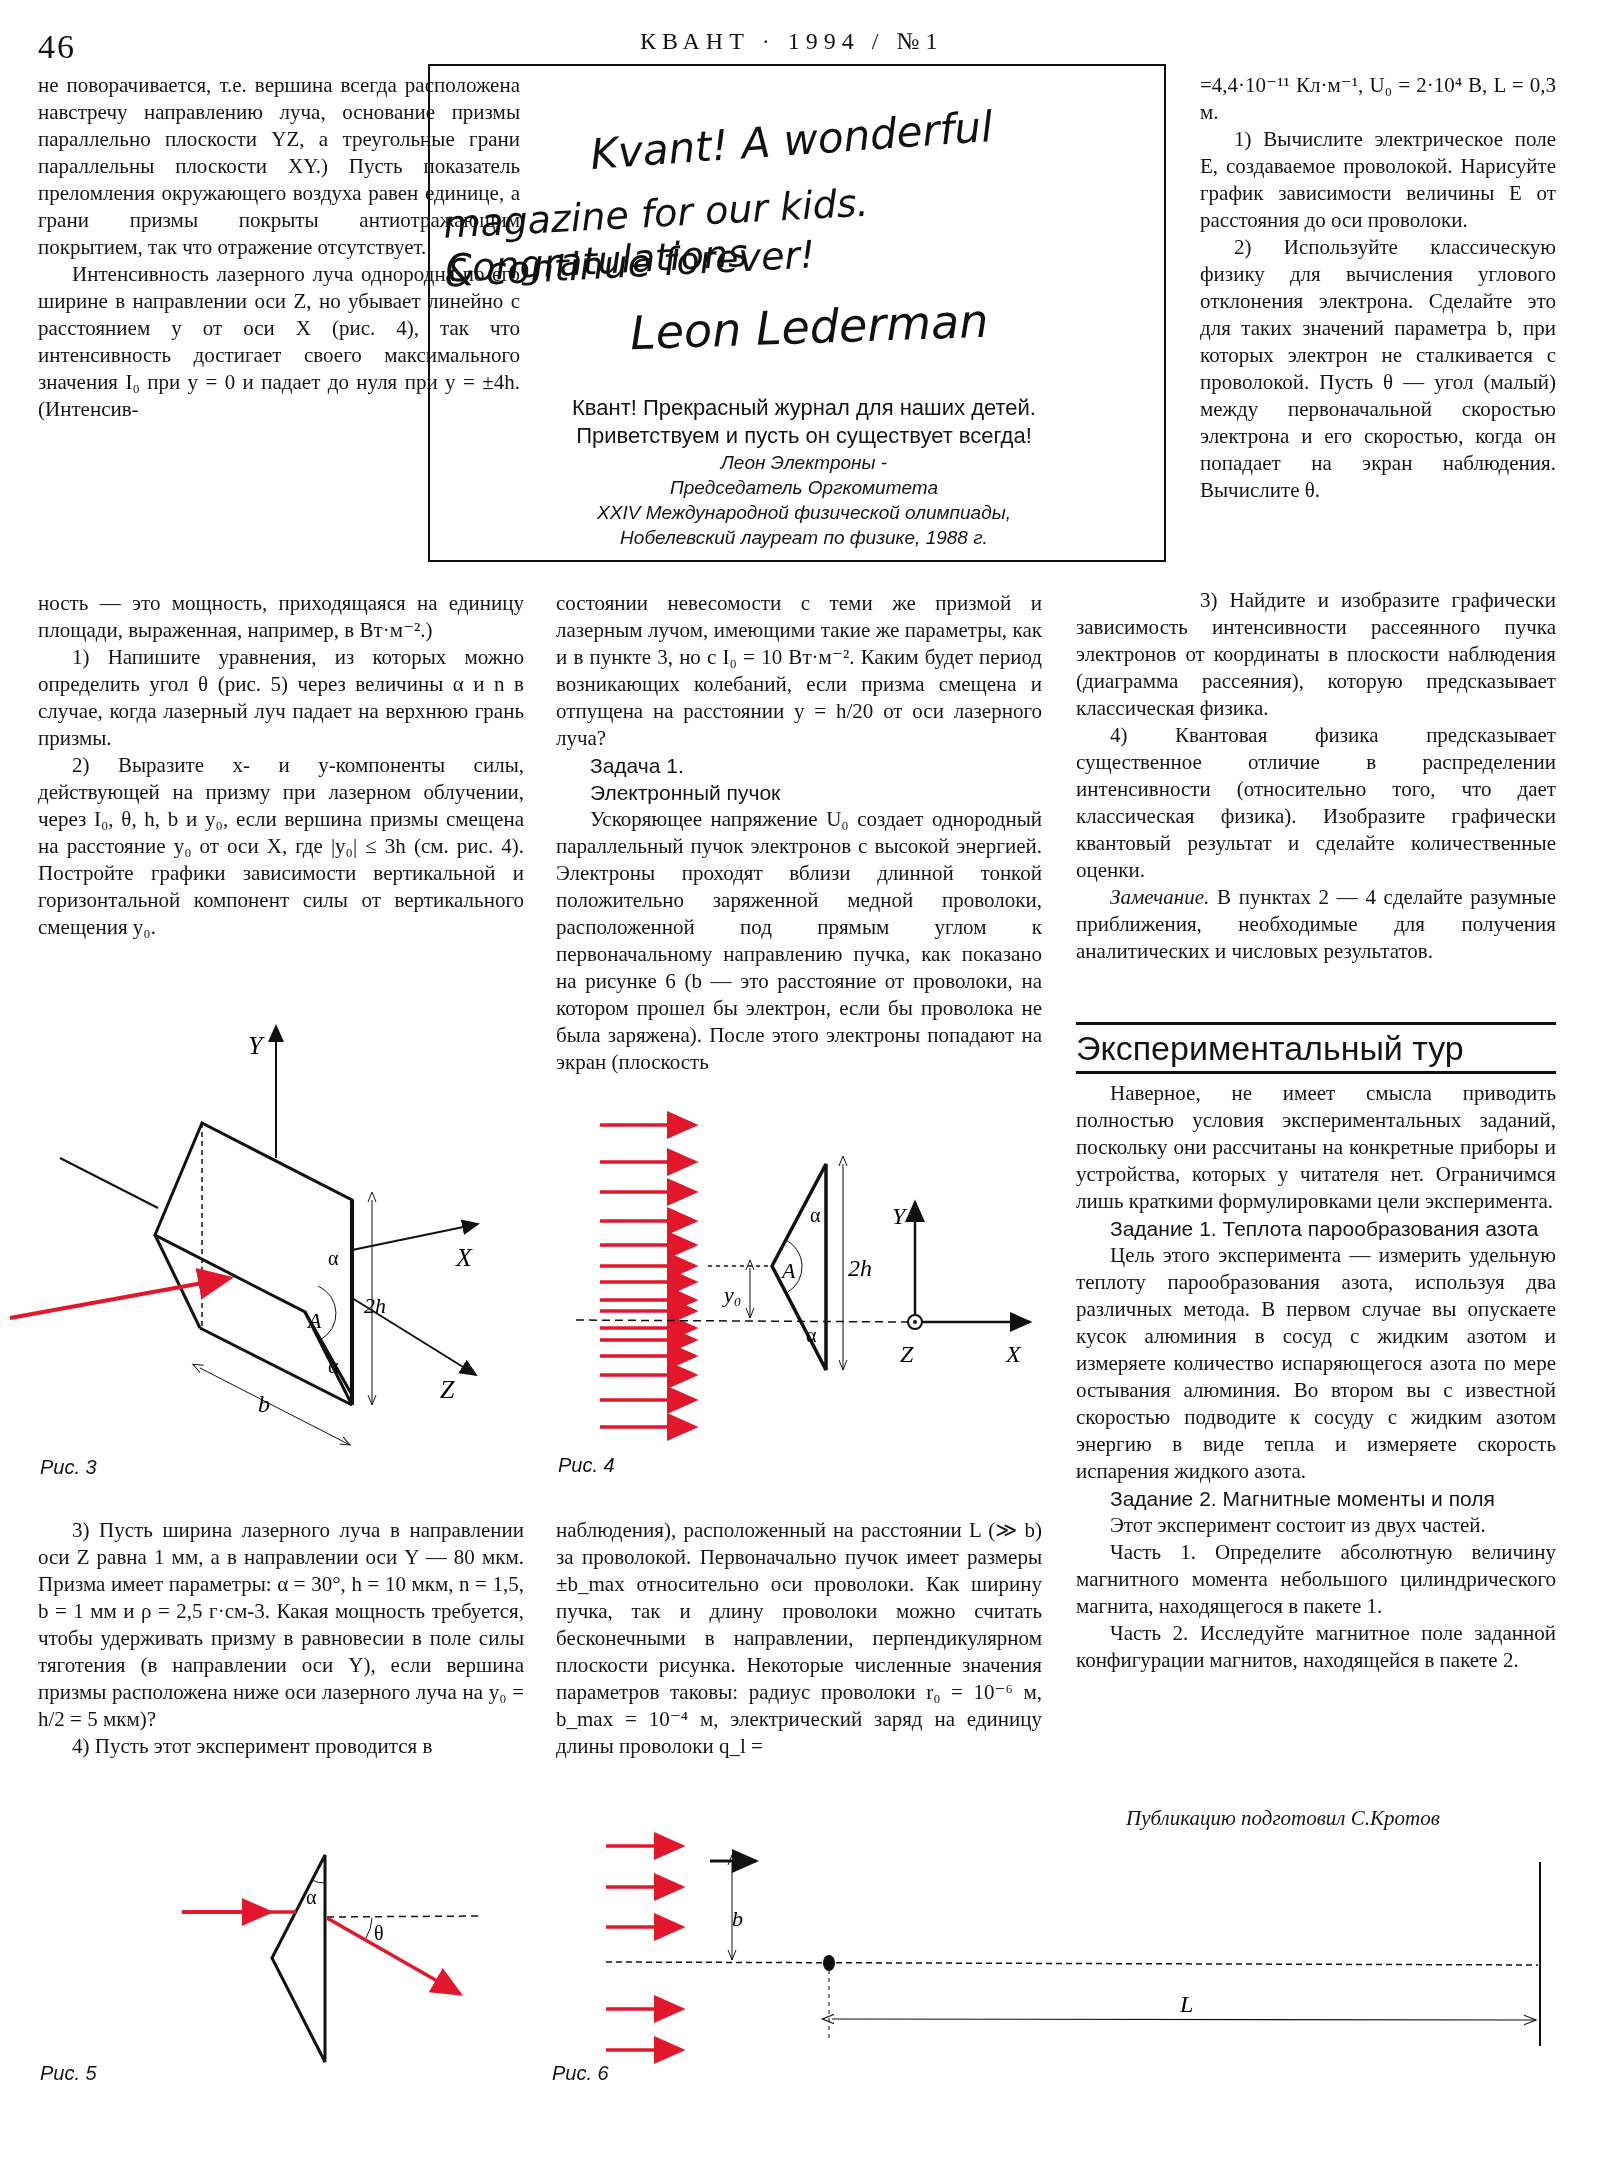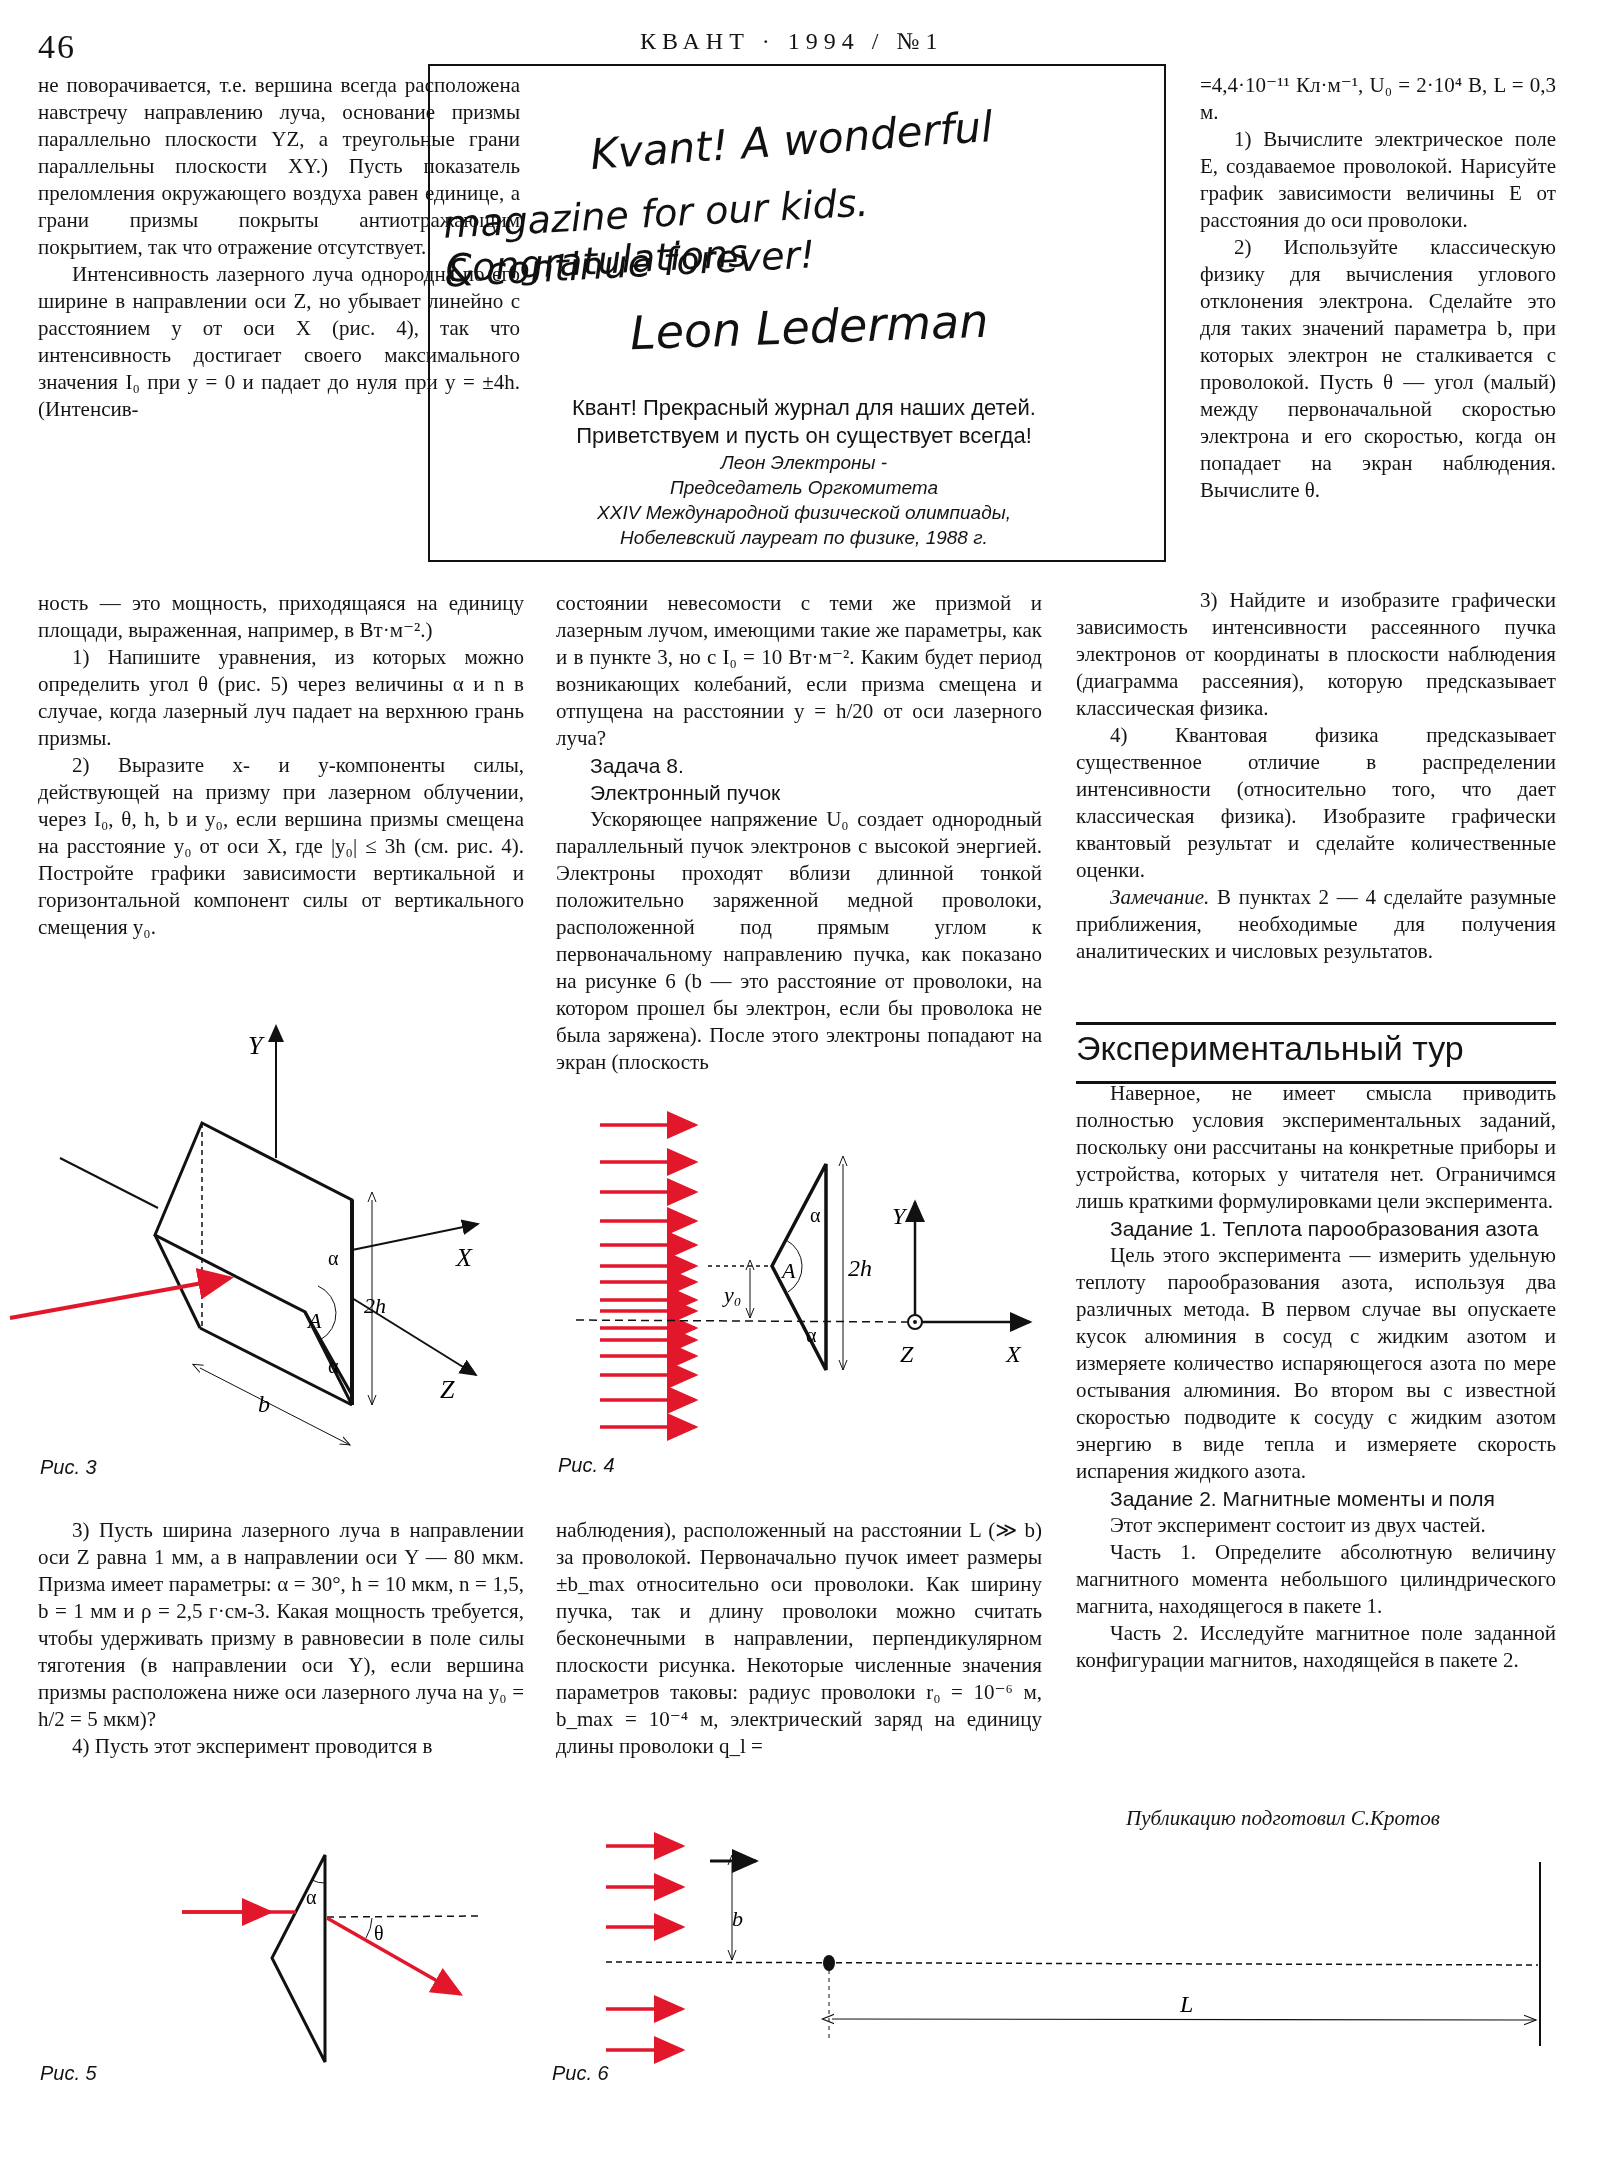--- a/index.html
+++ b/index.html
@@ -26,21 +26,21 @@
 
   
   .autograph { position: absolute; left: 428px; top: 64px; width: 738px; height: 498px; border: 2px solid #111; }
   .handwriting { position: absolute; left: 0; top: 0; width: 100%; height: 300px; }
   .handwriting .hw { position: absolute; font-family: "DejaVu Sans", sans-serif; font-style: italic; font-weight: 300; color: #111; }
   .aut-text { position: absolute; left: 0; top: 328px; width: 100%; text-align: center; font-family: "Liberation Sans", "DejaVu Sans", sans-serif; padding-left: 14px; }
   .aut-text .big { font-size: 22px; line-height: 28px; }
   .aut-text .small { font-size: 19px; line-height: 25px; font-style: italic; }
 
   
-  .section-head { position: absolute; left: 1076px; top: 1022px; width: 480px; border-top: 3px solid #111; border-bottom: 3px solid #111; padding: 2px 0 12px 0; font-family: "Liberation Sans", "DejaVu Sans", sans-serif; font-size: 34px; line-height: 42px; }
+  .section-head { position: absolute; left: 1076px; top: 1022px; width: 480px; border-top: 3px solid #111; border-bottom: 3px solid #111; padding: 2px 0 2px 0; font-family: "Liberation Sans", "DejaVu Sans", sans-serif; font-size: 34px; line-height: 42px; }
   .c3-exp { left: 1076px; top: 1080px; width: 480px; }
 
   .signoff { position: absolute; left: 1126px; top: 1806px; font-style: italic; font-size: 21px; }
 
   .fig { position: absolute; }
   .fig-cap { position: absolute; font-family: "Liberation Sans", "DejaVu Sans", sans-serif; font-style: italic; font-size: 20px; }
   svg text { font-family: "Liberation Serif", "DejaVu Serif", serif; }
 </style>
 </head>
 <body>
@@ -77,21 +77,21 @@
 </div>
 
 <div class="col c1-wide">
   <p class="noind">ность — это мощность, приходящаяся на единицу площади, выраженная, например, в Вт·м⁻².)</p>
   <p>1) Напишите уравнения, из которых можно определить угол θ (рис. 5) через величины α и n в случае, когда лазерный луч падает на верхнюю грань призмы.</p>
   <p>2) Выразите x- и y-компоненты силы, действующей на призму при лазерном облучении, через I₀, θ, h, b и y₀, если вершина призмы смещена на расстояние y₀ от оси X, где |y₀| ≤ 3h (см. рис. 4). Постройте графики зависимости вертикальной и горизонтальной компонент силы от вертикального смещения y₀.</p>
 </div>
 
 <div class="col c2-mid">
   <p class="noind">состоянии невесомости с теми же призмой и лазерным лучом, имеющими такие же параметры, как и в пункте 3, но с I₀ = 10 Вт·м⁻². Каким будет период возникающих колебаний, если призма смещена и отпущена на расстоянии y = h/20 от оси лазерного луча?</p>
-  <div class="subhead">Задача 8.</div>
+  <div class="subhead">Задача 1.</div>
   <div class="subhead">Электронный пучок</div>
   <p>Ускоряющее напряжение U₀ создает однородный параллельный пучок электронов с высокой энергией. Электроны проходят вблизи длинной тонкой положительно заряженной медной проволоки, расположенной под прямым углом к первоначальному направлению пучка, как показано на рисунке 6 (b — это расстояние от проволоки, на котором прошел бы электрон, если бы проволока не была заряжена). После этого электроны попадают на экран (плоскость</p>
 </div>
 
 <div class="col c3-mid">
   <p style="text-indent:124px;">3) Найдите и изобразите графически зависимость интенсивности рассеянного пучка электронов от координаты в плоскости наблюдения (диаграмма рассеяния), которую предсказывает классическая физика.</p>
   <p>4) Квантовая физика предсказывает существенное отличие в распределении интенсивности (относительно того, что дает классическая физика). Изобразите графически квантовый результат и сделайте количественные оценки.</p>
   <p><i>Замечание.</i><span> В пунктах 2 — 4 сделайте разумные приближения, необходимые для получения аналитических и числовых результатов.</span></p>
 </div>
 

